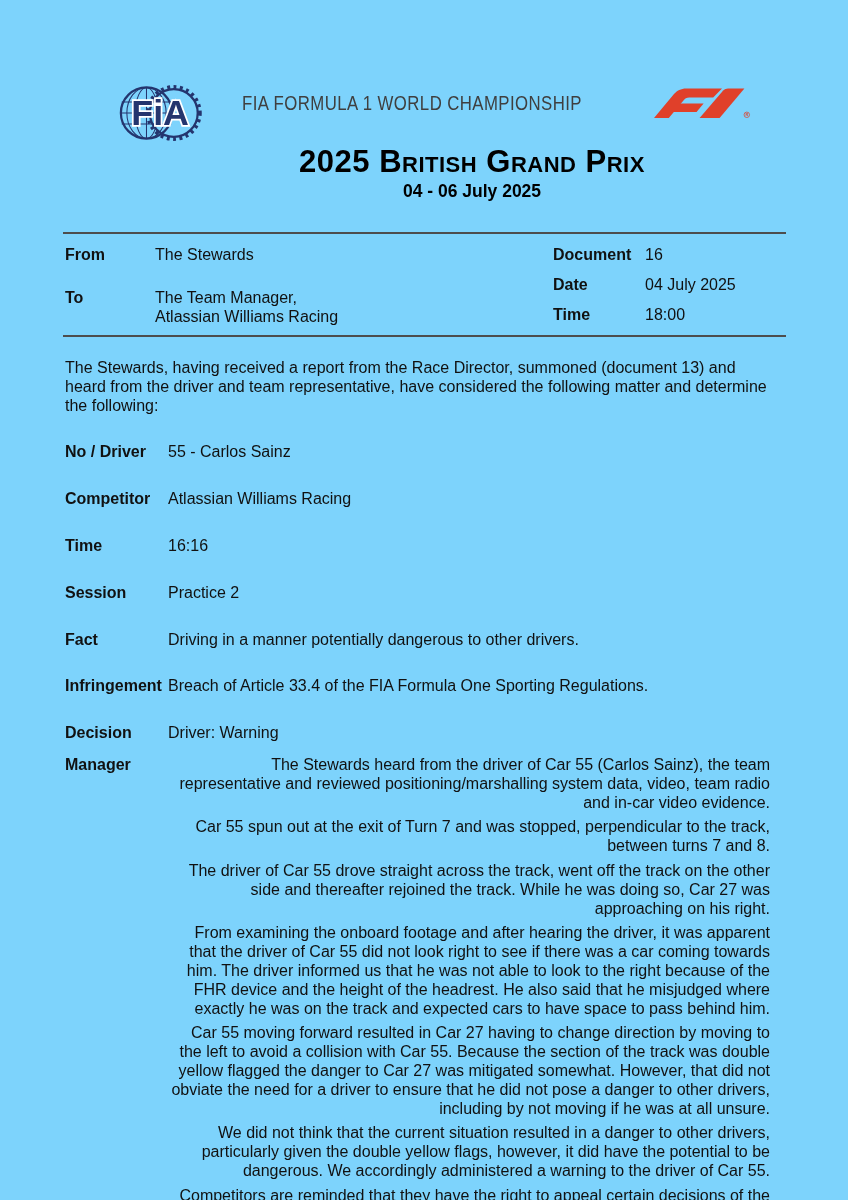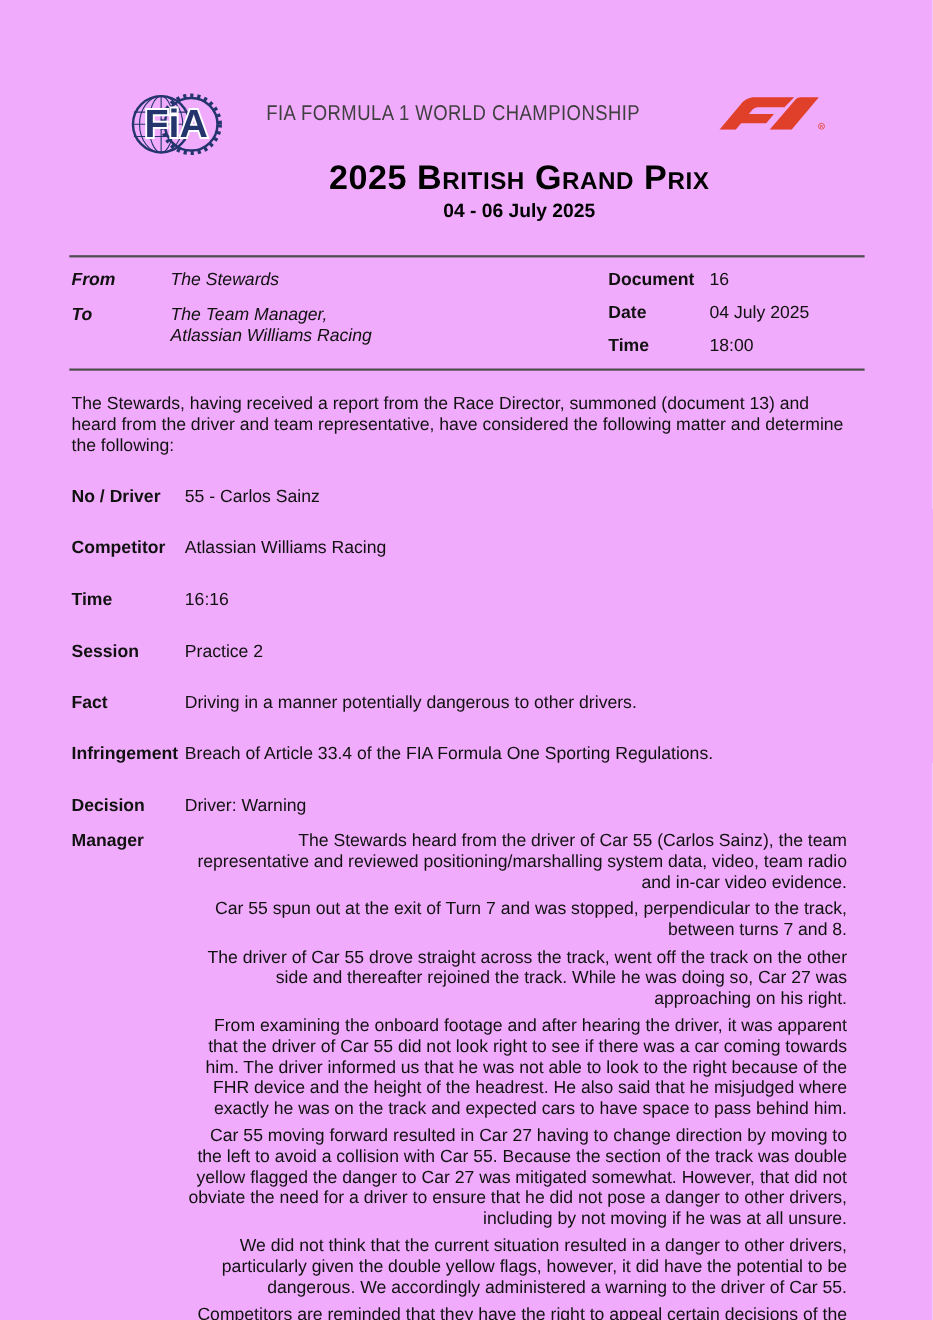--- a/index.html
+++ b/index.html
@@ -3,21 +3,21 @@
 <meta charset="utf-8">
 <style>
   html,body { margin:0; padding:0; background:#ffffff; }
   body {
     width:848px; height:1200px;
     font-family:"Liberation Sans", sans-serif;
     color:#111111;
     position:relative;
     overflow:hidden;
   }
-  .page { position:relative; width:848px; height:1200px; background:#f0abfc; }
+  .page { position:relative; width:848px; height:1200px; background:#7dd3fc; }
 
   
   .fia-logo { position:absolute; left:112px; top:78px; width:98px; height:70px; }
   .championship {
     position:absolute; left:162px; top:92px; width:500px;
     text-align:center;
     font-size:19.5px; font-weight:400; letter-spacing:0.5px;
     color:#3f3f3f;
     transform:scaleX(0.86); transform-origin:center;
     white-space:nowrap;
@@ -33,21 +33,21 @@
 
   
   .meta {
     position:absolute; left:63px; top:232px; width:723px; height:105px;
     border-top:2px solid #4d4d4d; border-bottom:2px solid #4d4d4d;
     box-sizing:border-box;
     font-size:16px; line-height:19px;
   }
   .meta-grid-left {
     position:absolute; left:2px; top:11px;
-    display:grid; grid-template-columns:90px auto; row-gap:13px;font-style:italic;
+    display:grid; grid-template-columns:90px auto; row-gap:24px;
   }
   .meta-grid-right {
     position:absolute; left:490px; top:11px;
     display:grid; grid-template-columns:92px auto; row-gap:11px;
   }
   .meta-label { font-weight:bold; }
 
   
   .content {
     position:absolute; left:65px; top:359px; width:718px;

